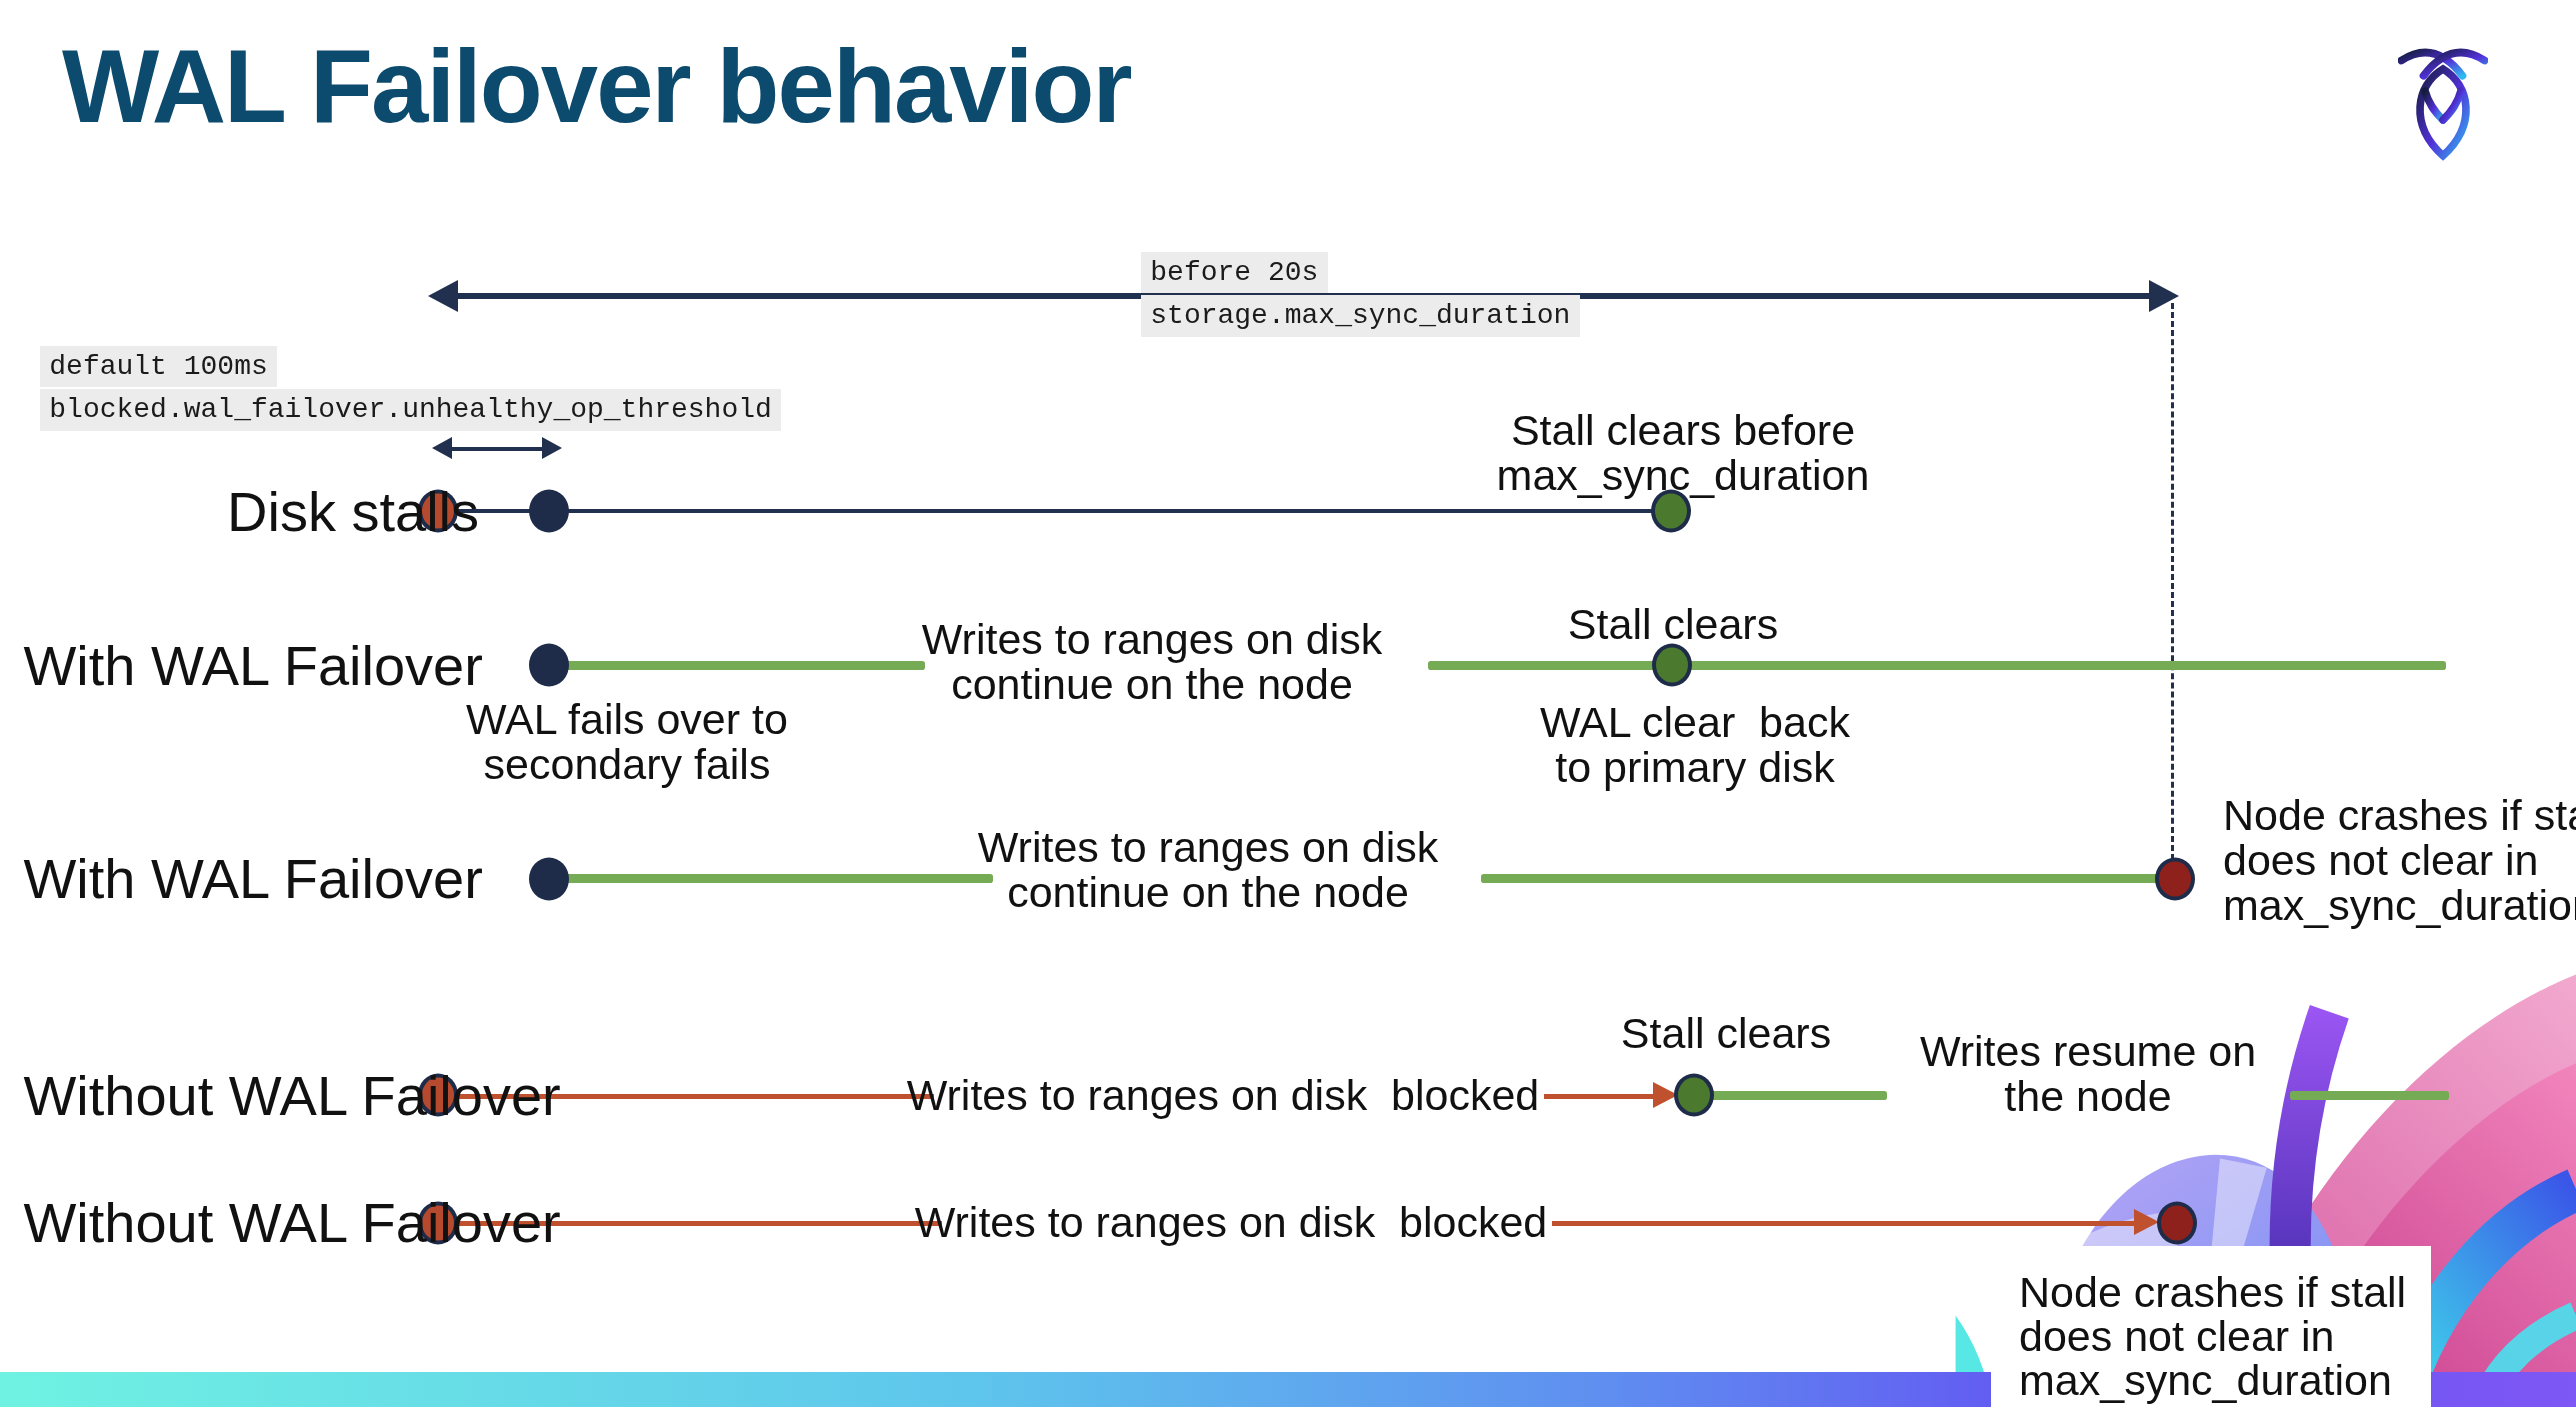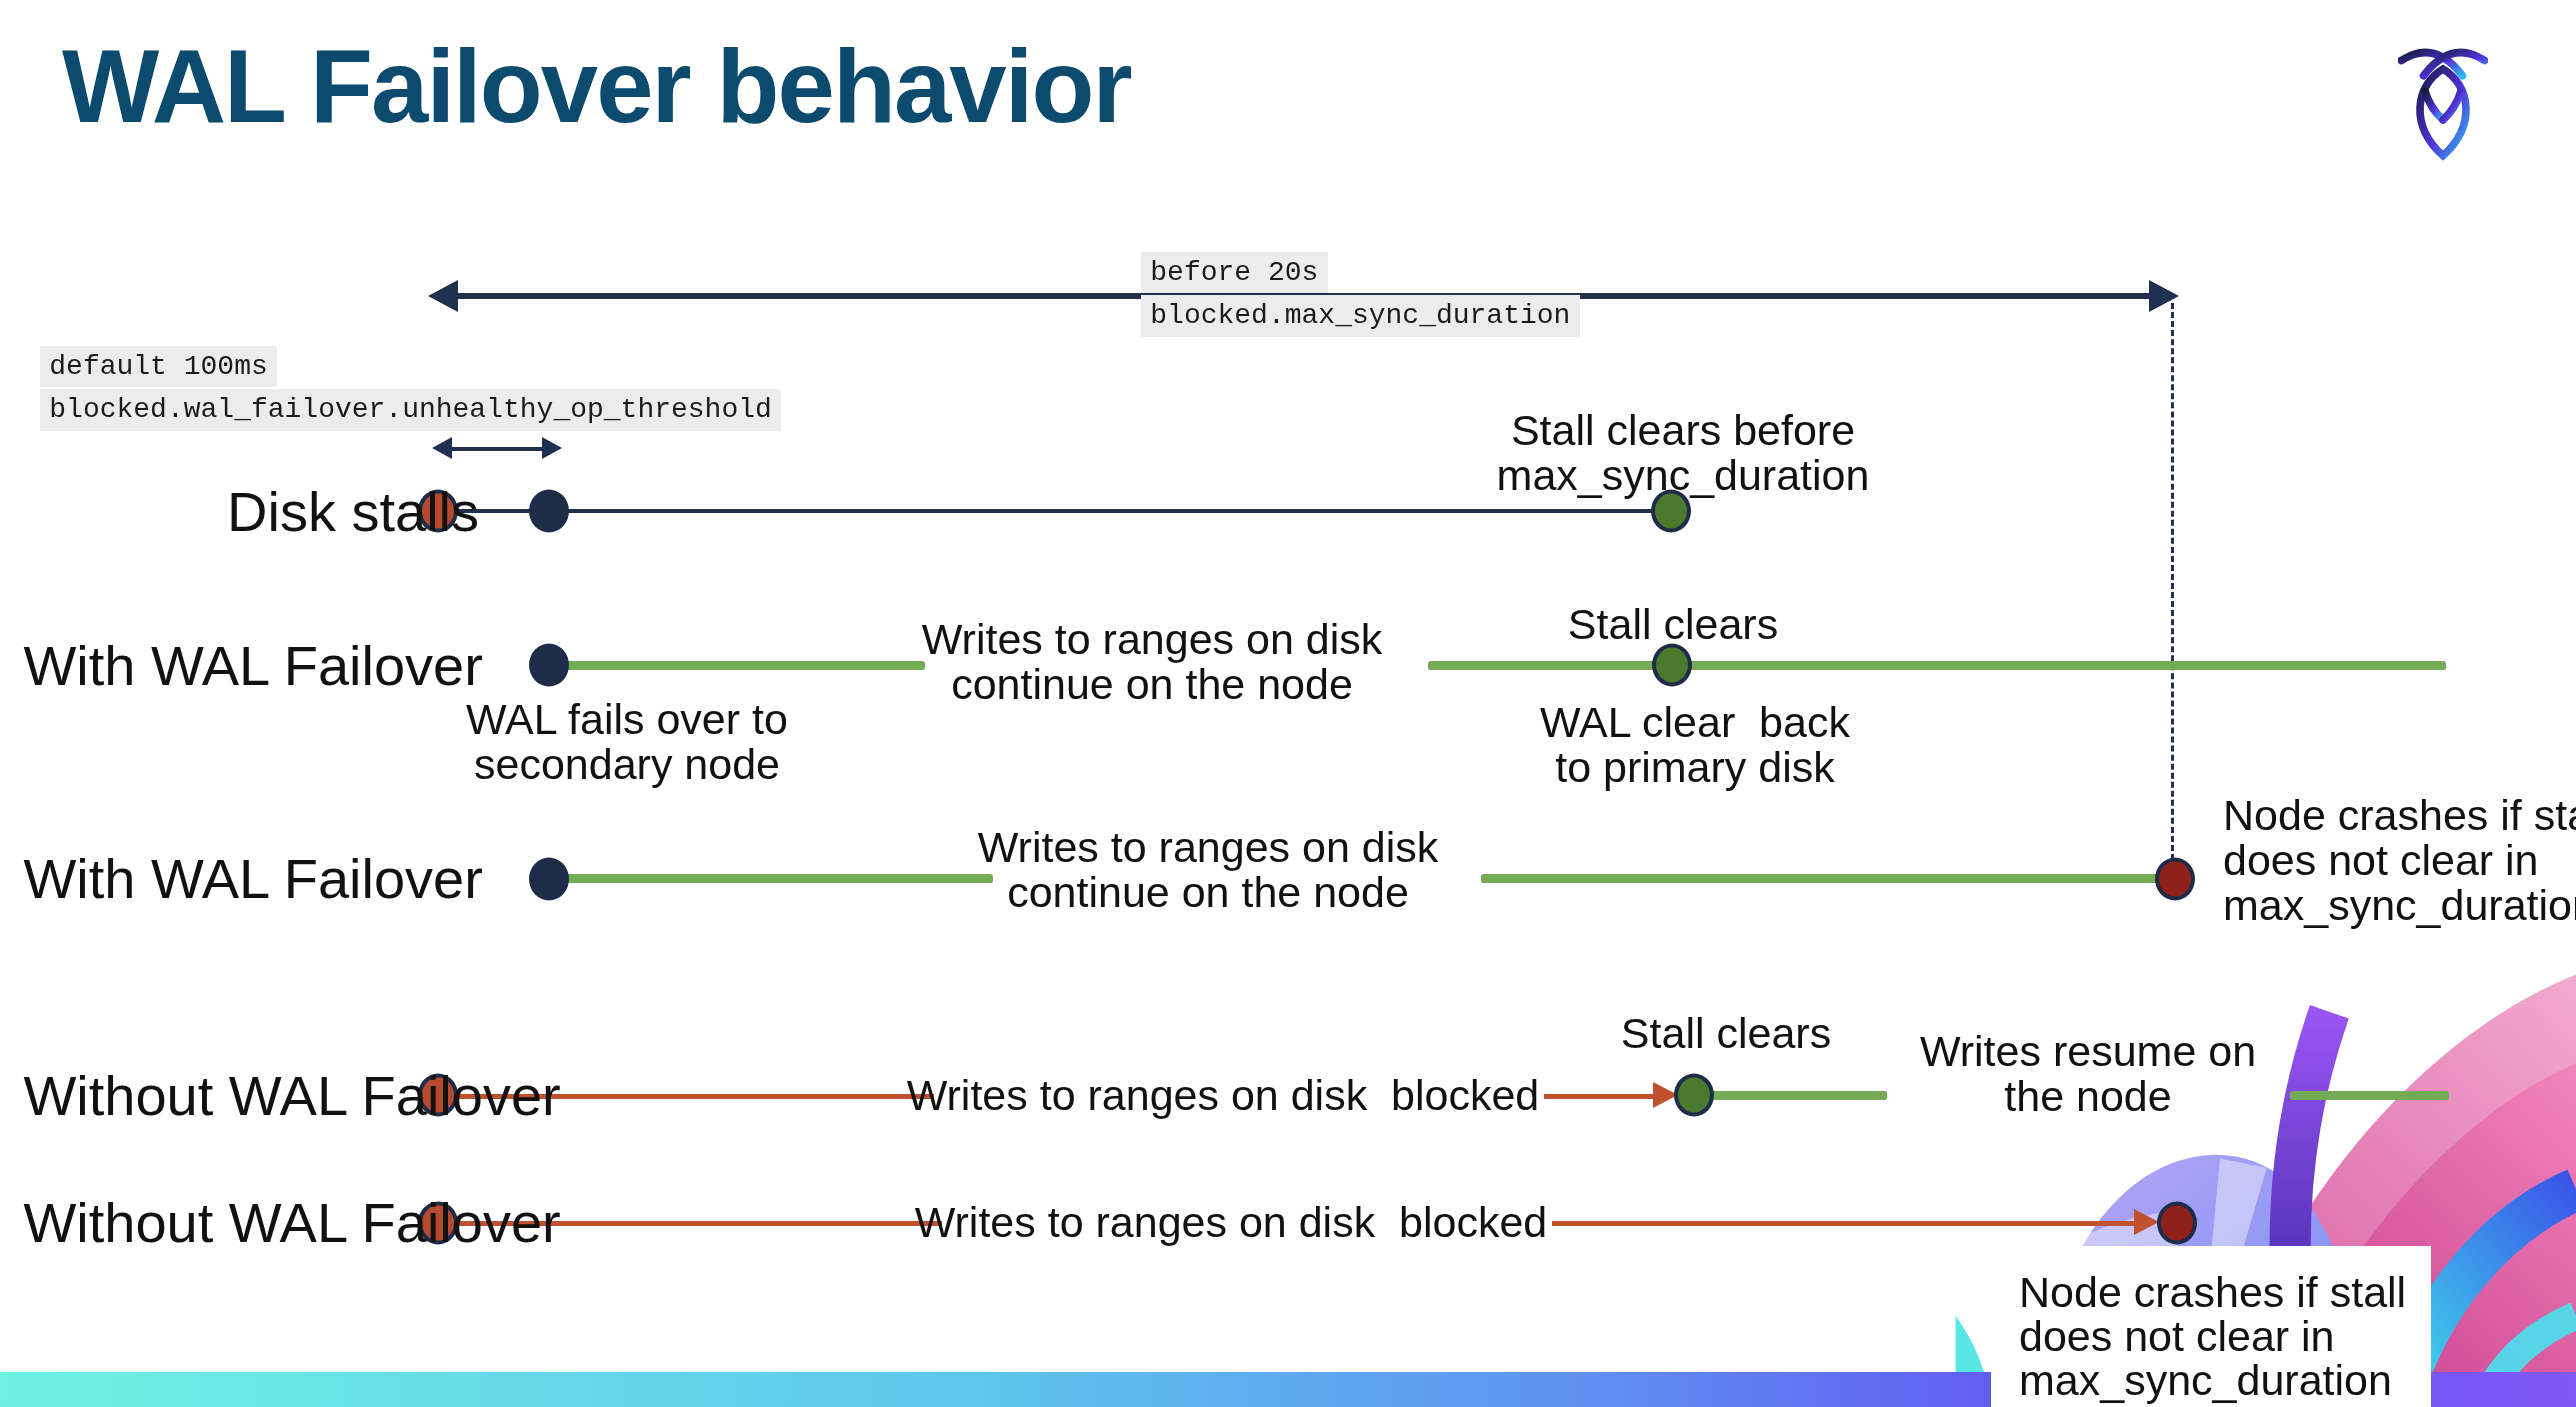--- a/index.html
+++ b/index.html
@@ -109,21 +109,21 @@
     <path fill="none" stroke="#49e0ee" stroke-width="30" opacity="0.9" d="M716,420 C670,440 635,470 615,518"></path>
   </svg>
 
   <div class="ah ah-left-big" style="left:428px;top:280px"></div>
   <div class="hline arrow-line" style="left:454px;top:293px;width:1700px"></div>
   <div class="ah ah-right-big" style="left:2149px;top:280px"></div>
   <div class="dashed" style="left:2171px;top:303px;height:557px"></div>
 
   <div class="code" style="left:1141px;top:252px">
     <div>before 20s</div>
-    <div>blocked.max_sync_duration</div>
+    <div>storage.max_sync_duration</div>
   </div>
 
   <div class="code" style="left:40px;top:346px">
     <div>default 100ms</div>
     <div>blocked.wal_failover.unhealthy_op_threshold</div>
   </div>
 
   <div class="ah ah-left-sm" style="left:432px;top:437px"></div>
   <div class="hline thin-line" style="left:449px;top:447px;width:97px"></div>
   <div class="ah ah-right-sm" style="left:542px;top:437px"></div>
@@ -145,21 +145,21 @@
   <div class="dot green-dot" style="left:1672px;top:665px"></div>
   <div class="ann" style="left:1673px;top:602px">
     <div>Stall clears</div>
   </div>
   <div class="ann" style="left:1152px;top:617px">
     <div>Writes to ranges on disk</div>
     <div>continue on the node</div>
   </div>
   <div class="ann" style="left:627px;top:697px">
     <div>WAL fails over to</div>
-    <div>secondary node</div>
+    <div>secondary fails</div>
   </div>
   <div class="ann" style="left:1695px;top:700px">
     <div>WAL clear  back</div>
     <div>to primary disk</div>
   </div>
 
   <div class="rowlabel" style="left:23.4px;top:854px">With WAL Failover</div>
   <div class="hline green-line" style="left:559px;top:874px;width:434px"></div>
   <div class="hline green-line" style="left:1481px;top:874px;width:689px"></div>
   <div class="dot navy-dot" style="left:549px;top:879px"></div>

